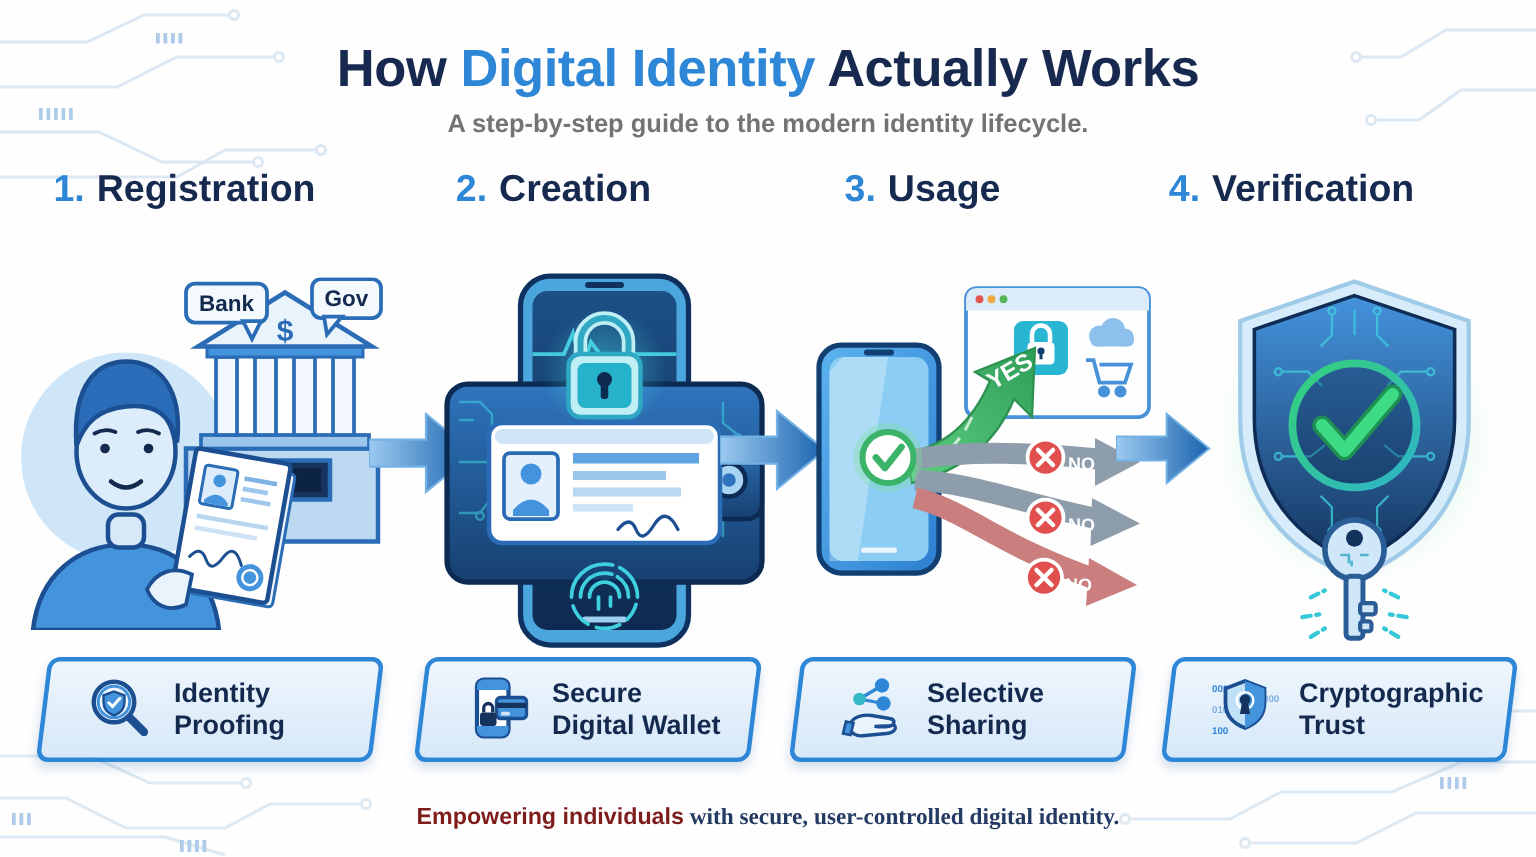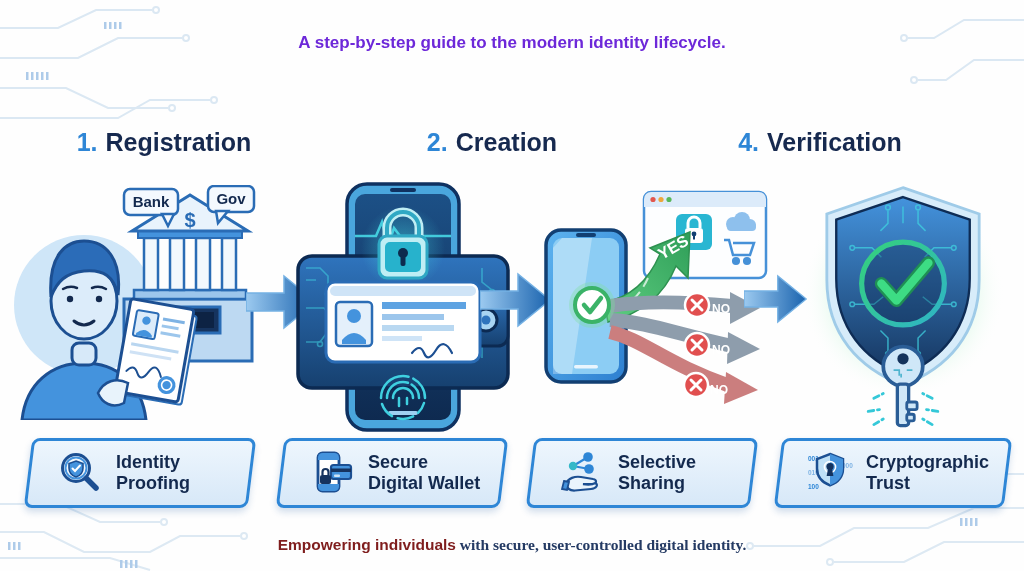--- a/index.html
+++ b/index.html
@@ -6,22 +6,22 @@
   #canvas{position:relative;width:1024px;height:571px;background:#fefefe;overflow:hidden;}
   svg text{font-family:"Liberation Sans","DejaVu Sans",sans-serif;}
   .corner{position:absolute;z-index:0;pointer-events:none;}
   .c-tl{left:0;top:0;}
   .c-tr{right:0;top:0;}
   .c-bl{left:0;bottom:0;}
   .c-br{right:0;bottom:0;}
   header{position:absolute;top:26px;left:0;width:1024px;text-align:center;z-index:2;}
   h1{margin:0;font-size:35px;font-weight:800;color:#17294f;letter-spacing:-0.3px;}
   h1 .hl{color:#2e86d6;}
-  .subtitle{margin:7px 0 0 0;font-size:17px;font-weight:600;color:#6d28d9;}
-  .steps{position:absolute;top:128px;left:0;width:984px;display:flex;z-index:2;align-items:flex-end;}
+  .subtitle{margin:7px 0 0 0;font-size:17px;font-weight:600;color:#737373;}
+  .steps{position:absolute;top:112px;left:0;width:984px;display:flex;z-index:2;align-items:flex-end;}
   .step{flex:1;text-align:center;font-size:25px;font-weight:800;color:#16294f;}
   .step .n{color:#2e86d6;margin-right:8px;}
   .art{position:absolute;left:0;top:0;width:1024px;height:571px;z-index:1;}
   .art svg{position:absolute;}
   .badges{position:absolute;top:438px;left:0;width:1024px;height:70px;z-index:2;}
   .badge{position:absolute;height:64px;background:linear-gradient(#eef6fd,#d7e8f8);
          border:3px solid #2e86d6;border-radius:8px;transform:skewX(-7deg);
          box-shadow:0 4px 7px rgba(30,90,160,0.20);}
   .badge-inner{transform:skewX(7deg);height:100%;display:flex;align-items:center;gap:13px;padding-left:26px;}
   .badge-label{font-size:18px;font-weight:800;color:#13294e;line-height:1.15;}
@@ -94,26 +94,28 @@
     </g>
     <g fill="#aecbe9">
       <rect x="236" y="62" width="2.5" height="8"></rect>
         <rect x="241" y="62" width="2.5" height="8"></rect>
         <rect x="246" y="62" width="2.5" height="8"></rect>
         <rect x="251" y="62" width="2.5" height="8"></rect>
     </g>
   </svg>
 
   <header>
+    <h1><span>How </span><span class="hl">Digital Identity</span><span> Actually Works</span></h1>
     <p class="subtitle">A step-by-step guide to the modern identity lifecycle.</p>
   </header>
 
   <div class="steps">
     <div class="step"><span class="n">1.</span><span>Registration</span></div>
     <div class="step"><span class="n">2.</span><span>Creation</span></div>
+    <div class="step"><span class="n">3.</span><span>Usage</span></div>
     <div class="step"><span class="n">4.</span><span>Verification</span></div>
   </div>
 
   <div class="art">
 
     <svg style="left:12px;top:185px;" width="248" height="235" viewBox="0 0 248 235">
       <circle cx="72" cy="120" r="70" fill="#cfe6f8"></circle>
       <g>
         <path d="M10,235 C14,198 40,178 72,178 C104,178 130,198 134,235 Z" fill="#4493dd" stroke="#1c4f92" stroke-width="3"></path>
         <rect x="60" y="158" width="24" height="22" rx="7" fill="#d7e9f9" stroke="#1c4f92" stroke-width="3"></rect>

